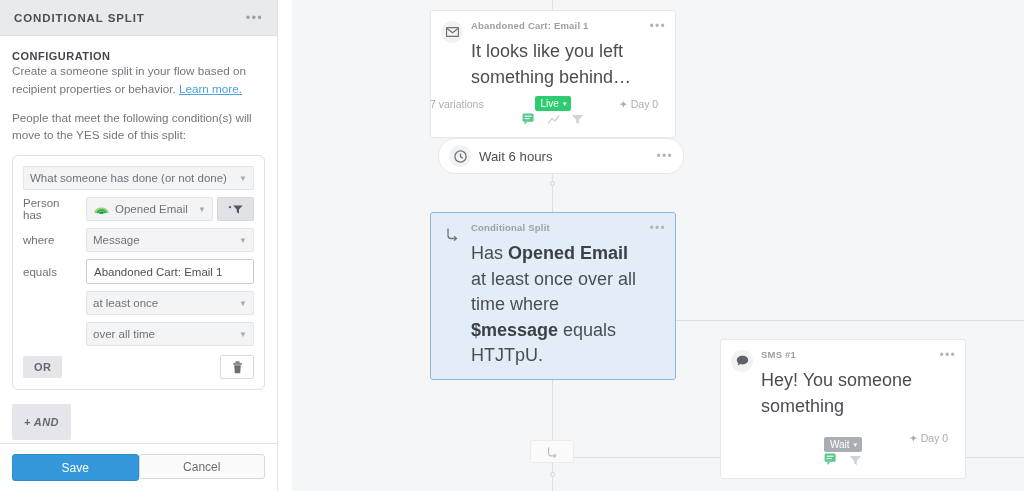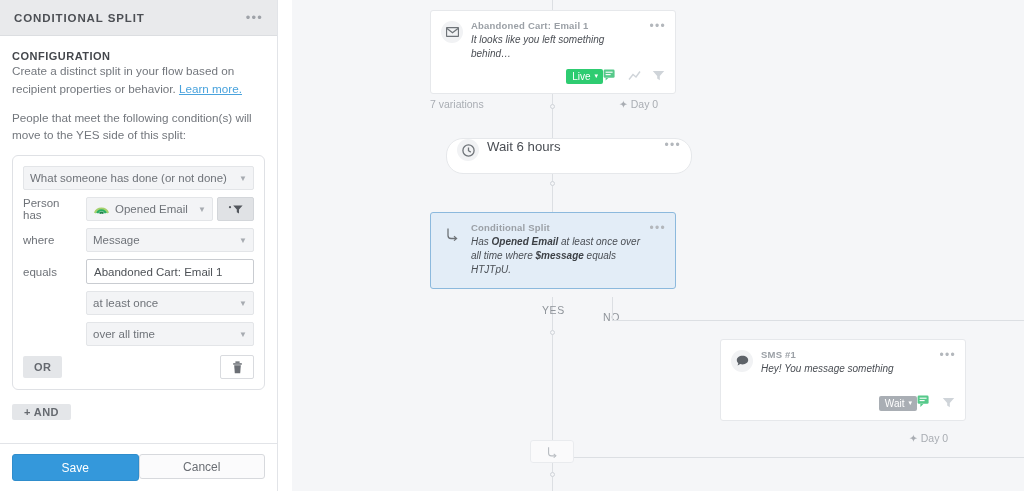--- a/index.html
+++ b/index.html
@@ -83,22 +83,22 @@
     background: #e4e6e9; border: none; border-radius: 2px;
     padding: 5px 11px; font-size: 11px; color: #65696f; font-weight: bold;
     letter-spacing: .4px; cursor: pointer;
   }
   .trash-btn {
     width: 34px; height: 24px; border: 1px solid #d9dbdf; border-radius: 2px;
     background: #fff; display: flex; align-items: center; justify-content: center; cursor: pointer;
   }
   .and-btn {
     margin-top: 14px; background: #e4e6e9; border: none; border-radius: 2px;
-    padding: 2px 12px; font-size: 11px; color: #65696f; font-weight: bold;
-    letter-spacing: .4px; cursor: pointer; display: inline-block;
+    padding: 12px 12px; font-size: 11px; color: #65696f; font-weight: bold;
+    letter-spacing: .4px; cursor: pointer; display: inline-block; font-style: italic;
   }
   .sidebar-footer {
     border-top: 1px solid #e2e4e8; padding: 10px 12px;
     display: flex; background: #fff;
   }
   .btn-save {
     flex: 1; background: #3498db; border: 1px solid #2f8dcc; border-radius: 3px;
     color: #fff; font-size: 12px; height: 27px; cursor: pointer;
     display: flex; align-items: center; justify-content: center;
   }
@@ -117,25 +117,25 @@
 
   .node { position: absolute; background: #fff; border: 1px solid #e6e8eb; border-radius: 3px; }
   .node-head { display: flex; align-items: flex-start; padding: 9px 9px 0 10px; }
   .node-ico {
     width: 22px; height: 22px; border-radius: 50%; background: #f1f2f4;
     display: flex; align-items: center; justify-content: center; flex: 0 0 22px;
     margin-right: 8px; margin-top: 1px;
   }
   .node-meta { flex: 1; min-width: 0; }
   .node-type { font-size: 9.5px; font-weight: bold; color: #9ba0a6; letter-spacing: .2px; }
-  .node-title { font-size: 10px; color: #4a4e54; line-height: 1.42; margin-top: 2px; font-style: italic; }
+  .node-title { font-size: 18px; color: #4a4e54; line-height: 1.42; margin-top: 8px; }
   .node-title b { font-weight: bold; color: #3d4146; }
   .node-dots { color: #b3b7bc; font-size: 12px; letter-spacing: 1.3px; line-height: 1; cursor: pointer; padding-left: 6px; }
 
-  .node-foot { display: flex; align-items: center; justify-content: flex-end; padding: 6px 10px 8px 10px; }
+  .node-foot { display: flex; align-items: center; justify-content: flex-end; padding: 6px 10px 8px 10px; flex-direction: column; }
   .badge {
     font-size: 10px; color: #fff; border-radius: 2px; padding: 2px 5px 2px 6px;
     display: inline-flex; align-items: center; gap: 4px; cursor: pointer; font-weight: normal;
   }
   .badge .bc { font-size: 7px; }
   .foot-icons { display: flex; align-items: center; gap: 11px; }
 
   .caption { position: absolute; font-size: 10.5px; color: #a9adb3; }
 
   
@@ -163,21 +163,21 @@
 
     <div class="sidebar-header">
       <span class="sidebar-title">CONDITIONAL SPLIT</span>
       <span class="dots">•••</span>
     </div>
 
     <div class="sidebar-body">
       <div class="section-label">CONFIGURATION</div>
 
       <p class="desc">
-        <span>Create a distinct split in your flow based on recipient properties or behavior.</span>
+        <span>Create a someone split in your flow based on recipient properties or behavior.</span>
         <a href="#">Learn more.</a>
       </p>
 
       <p class="desc">People that meet the following condition(s) will move to the YES side of this split:</p>
 
       <div class="cond-box">
 
         <div class="row">
           <div class="select full">
             <span class="txt">What someone has done (or not done)</span>
@@ -321,21 +321,21 @@
           </span>
         </span>
       </div>
     </div>
     <div class="caption" style="left:152px; top:98px;">7 variations</div>
     <div class="caption" style="left:341px; top:98px;">
       <span>✦</span>
       <span>Day 0</span>
     </div>
 
-    <div class="node" style="left:168px; top:138px; width:246px; height:36px; display:flex; align-items:flex-start; padding:0 10px;border-radius:17px;">
+    <div class="node" style="left:160px; top:138px; width:246px; height:36px; display:flex; align-items:center; padding:0 10px;border-radius:17px;">
       <span class="node-ico" style="margin-top:0;">
         <svg width="13" height="13" viewBox="0 0 13 13">
           <circle cx="6.5" cy="6.5" r="5.6" fill="none" stroke="#6e7378" stroke-width="1.3"></circle>
           <path d="M6.5 3.4 V6.7 L8.8 8.1" stroke="#6e7378" stroke-width="1.3" fill="none"></path>
         </svg>
       </span>
       <span style="flex:1; font-size:13.2px; color:#4a4e54;">Wait 6 hours</span>
       <span class="node-dots">•••</span>
     </div>
 
@@ -357,21 +357,21 @@
 
     <div class="node" style="left:442px; top:339px; width:246px;">
       <div class="node-head">
         <span class="node-ico">
           <svg width="13" height="12" viewBox="0 0 13 12">
             <path d="M6.5 0.8 C9.9 0.8 12.2 2.7 12.2 5.1 C12.2 7.5 9.9 9.4 6.5 9.4 C5.7 9.4 5 9.3 4.3 9.1 L1.6 10.6 L2.3 8.3 C1.3 7.5 0.8 6.4 0.8 5.1 C0.8 2.7 3.1 0.8 6.5 0.8 Z" fill="#5d6268"></path>
           </svg>
         </span>
         <div class="node-meta">
           <div class="node-type">SMS #1</div>
-          <div class="node-title">Hey! You message something</div>
+          <div class="node-title">Hey! You someone something</div>
         </div>
         <span class="node-dots">•••</span>
       </div>
       <div class="node-foot" style="padding-top:18px;">
         <span class="badge" style="background:#a9aeb4;">
           <span>Wait</span>
           <span class="bc">▾</span>
         </span>
         <span class="foot-icons">
           <span>

